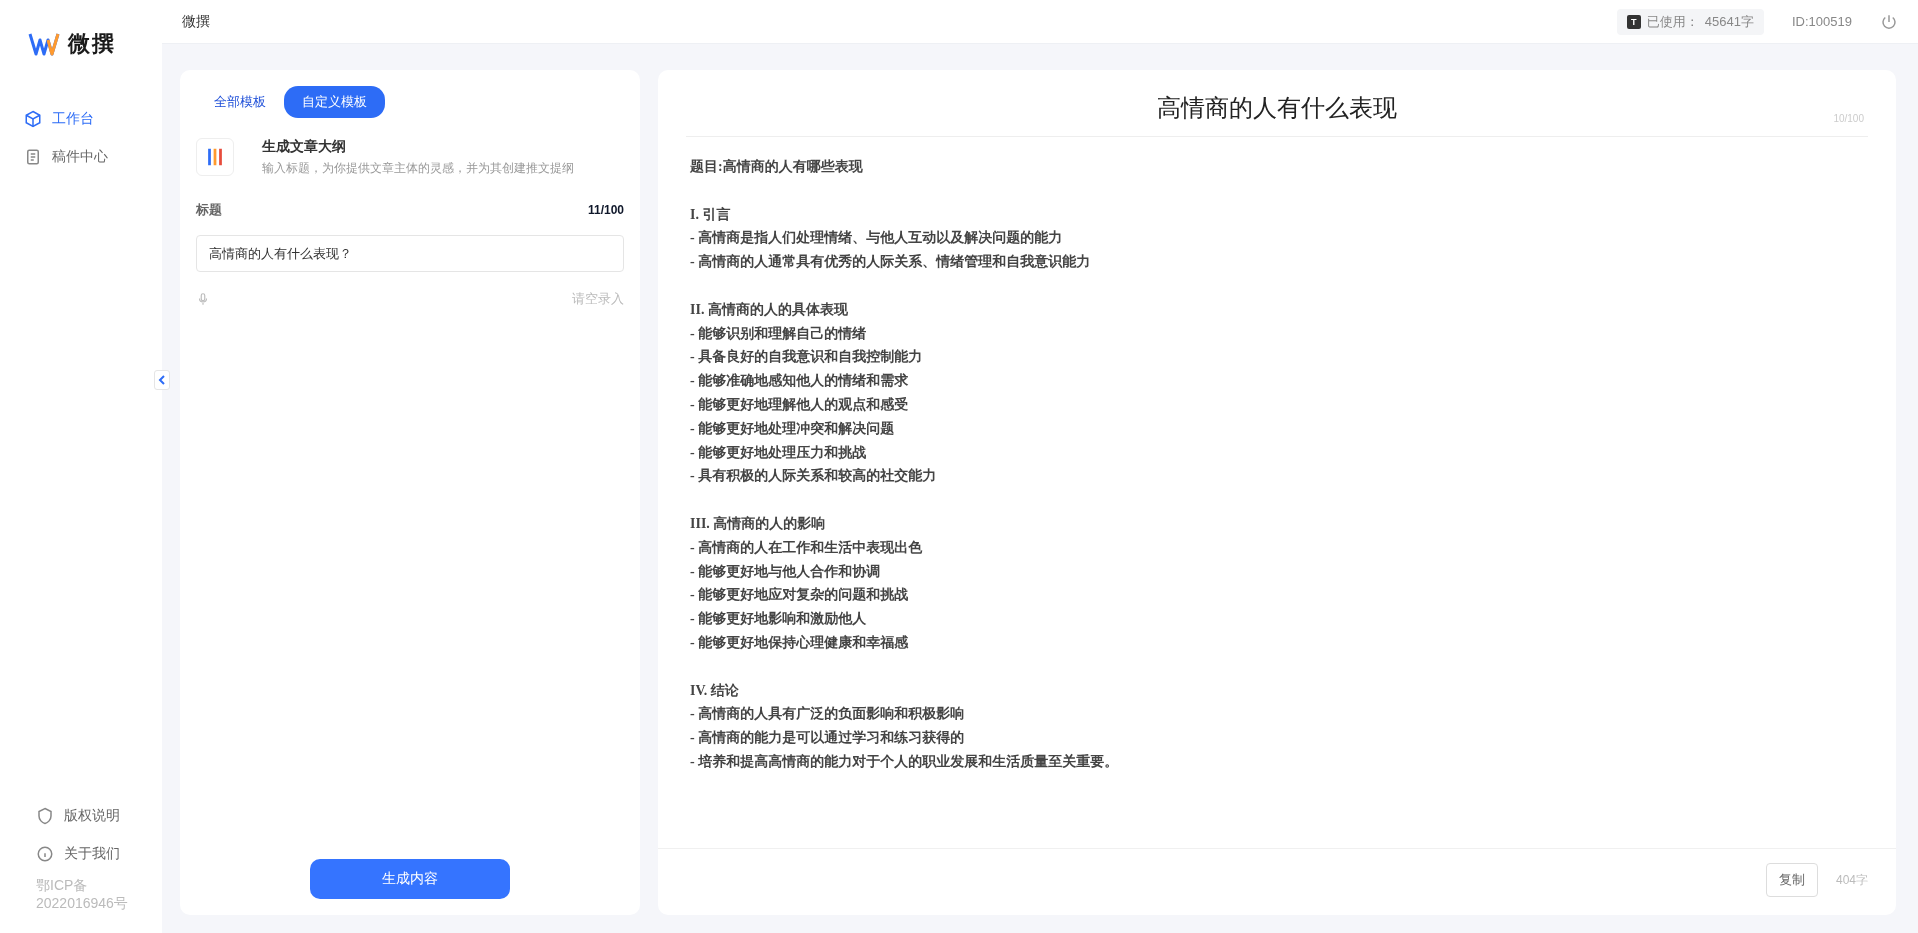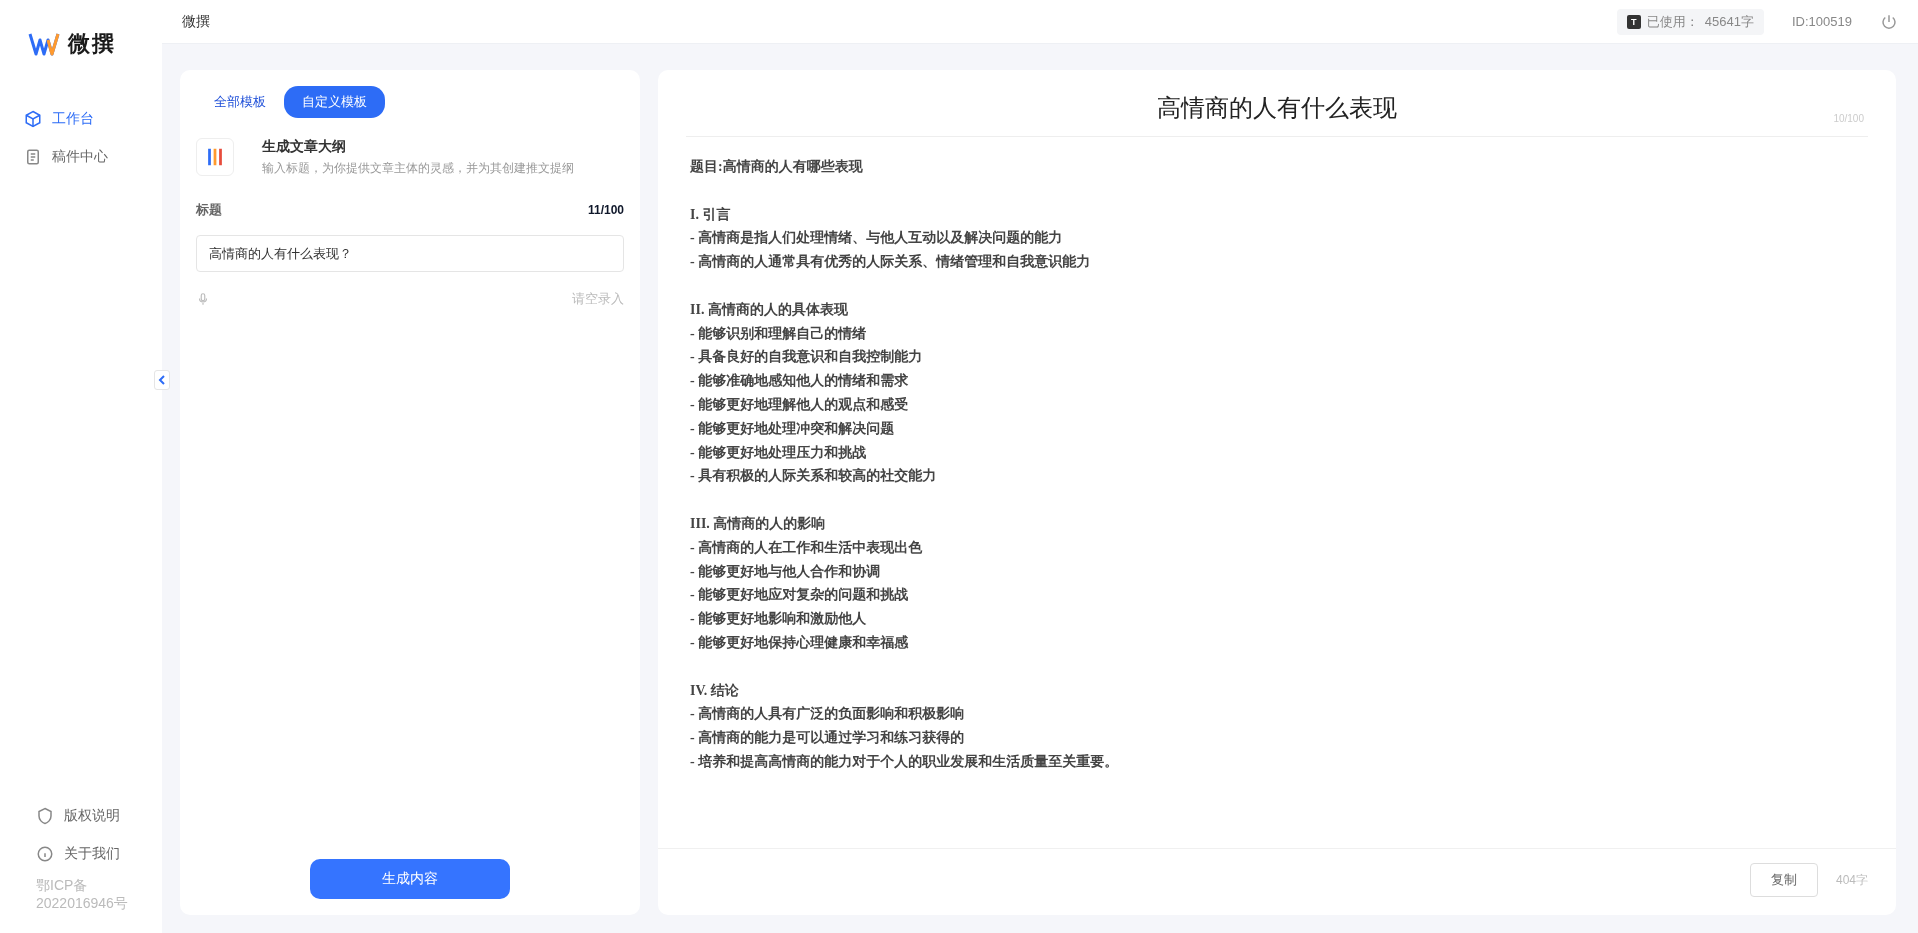--- a/index.html
+++ b/index.html
@@ -41,21 +41,21 @@
 .text-input { width: 100%; border: 1px solid #e5e5e5; border-radius: 4px; padding: 10px 12px; font-size: 13px; color: #333; outline: none; font-family: inherit; }
 .voice-row { display: flex; align-items: center; justify-content: space-between; gap: 12px; color: #bbb; font-size: 13px; padding: 18px 0; cursor: pointer; }
 .panel-footer { padding: 16px; display: flex; justify-content: center; margin-top: auto; }
 .gen-btn { background: #3574ff; color: #fff; border: none; border-radius: 10px; padding: 11px 0; width: 200px; font-size: 14px; cursor: pointer; font-family: inherit; }
 .result-head { padding: 22px 28px 8px; position: relative; }
 .result-title { text-align: center; font-size: 24px; font-family: "SimSun", "Songti SC", serif; font-weight: 400; color: #222; }
 .title-count { position: absolute; right: 32px; bottom: 8px; font-size: 10px; color: #ccc; }
 .divider { height: 1px; background: #eee; margin: 4px 28px 0; }
 .result-body { padding: 18px 32px 10px; font-size: 14px; line-height: 1.7; color: #444; white-space: pre-line; font-family: "SimSun", "Songti SC", serif; flex: 1; overflow: auto; font-weight: bold; }
 .result-foot { padding: 14px 28px 18px; border-top: 1px solid #f0f0f0; display: flex; justify-content: flex-end; align-items: center; gap: 18px; }
-.copy-btn { background: #fff; border: 1px solid #ddd; border-radius: 4px; padding: 7px 20px; font-size: 13px; color: #666; cursor: pointer; font-family: inherit; }
+.copy-btn { background: #fff; border: 1px solid #ddd; border-radius: 4px; padding: 7px 12px; font-size: 13px; color: #666; cursor: pointer; font-family: inherit; }
 .char-indicator { font-size: 12px; color: #bbb; }
 svg { display: block; }
 </style>
 </head>
 <body>
 
 <div class="app">
   <aside class="sidebar">
     <div class="logo">
       <span class="logo-mark">

